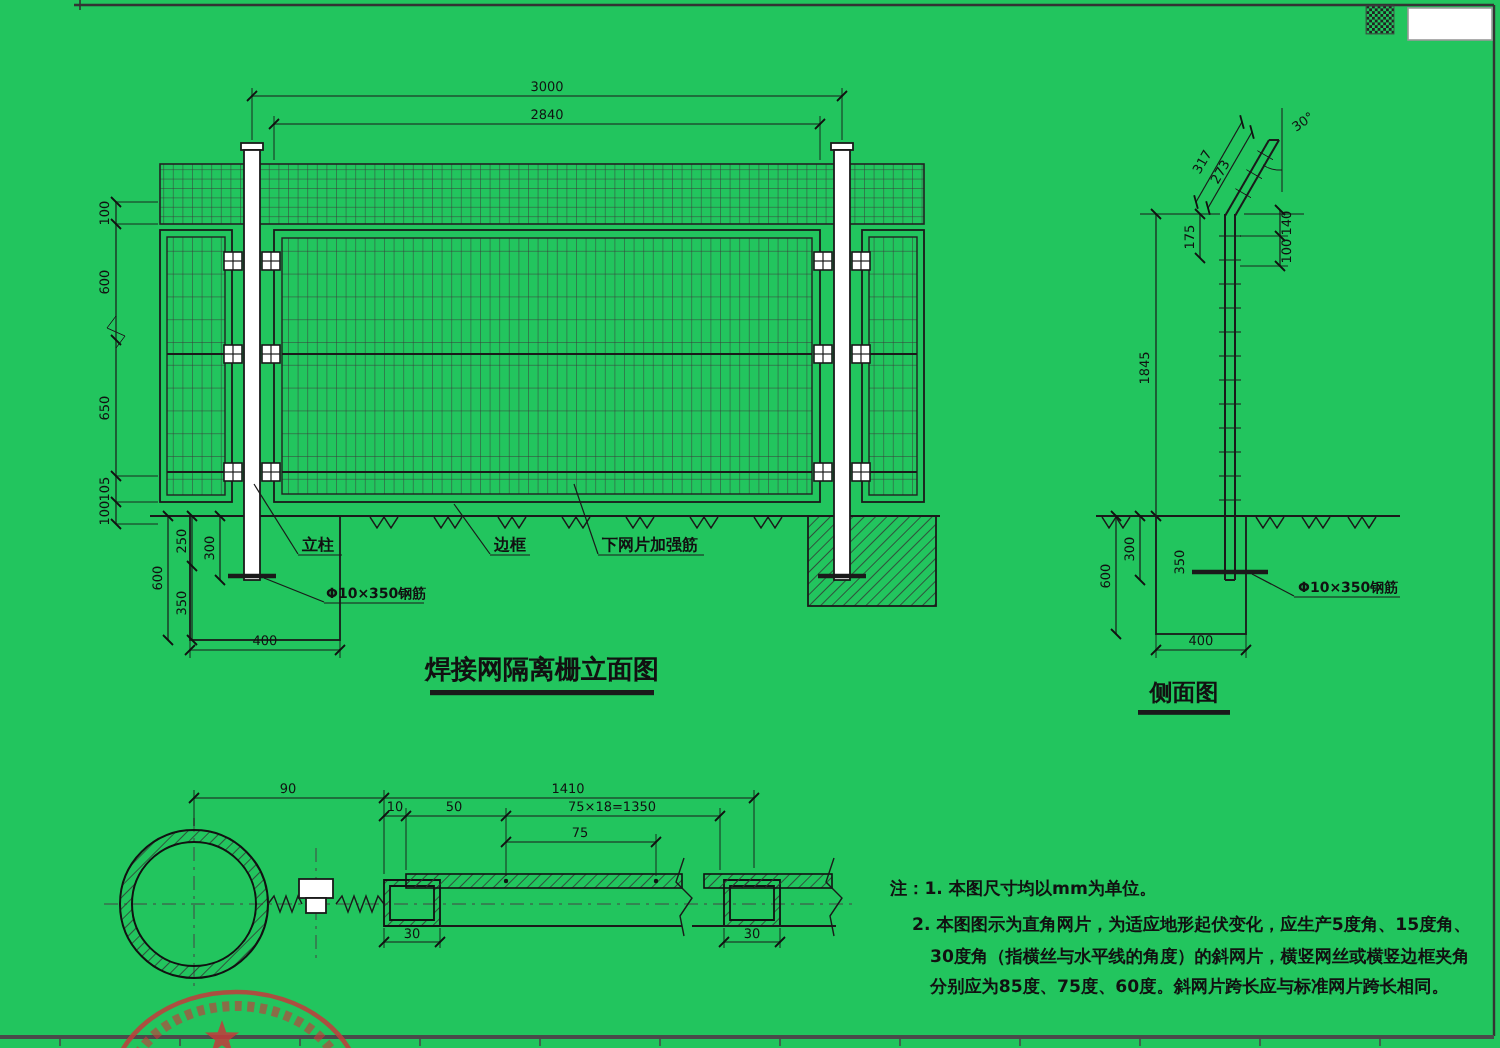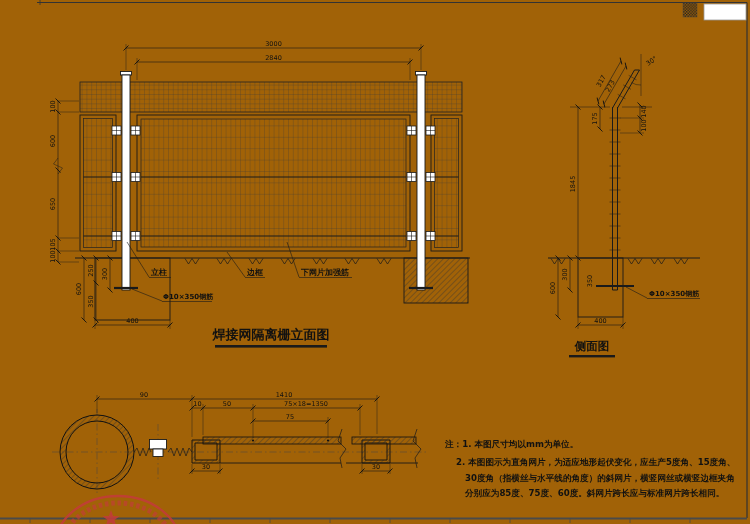--- a/index.html
+++ b/index.html
@@ -1,16 +1,16 @@
 <!DOCTYPE html>
 <html><head>
 <meta charset="utf-8">
 <style>
   html,body{margin:0;padding:0;background:#fff;}
-  .stage{position:relative;width:750px;height:524px;background:#a16207;overflow:hidden;font-family:"DejaVu Sans",sans-serif;}
+  .stage{position:relative;width:750px;height:524px;background:#22c55e;overflow:hidden;font-family:"DejaVu Sans",sans-serif;}
   svg{position:absolute;left:0;top:0;}
   text{fill:#111;font-family:"DejaVu Sans",sans-serif;}
   .ol{fill:none;stroke:#1a1a1a;stroke-width:0.9;}
   .olw{fill:#ffffff;stroke:#1a1a1a;stroke-width:0.9;}
   .thin{stroke:#1a1a1a;stroke-width:0.5;fill:none;}
   .dim{stroke:#1a1a1a;stroke-width:0.6;fill:none;}
   .ext{stroke:#1a1a1a;stroke-width:0.45;fill:none;}
   .ldr{stroke:#1a1a1a;stroke-width:0.6;fill:none;}
   .cl{stroke:#444;stroke-width:0.5;stroke-dasharray:7,3,1.5,3;fill:none;}
   .w{stroke:#1a1a1a;stroke-width:0.7;fill:none;}

